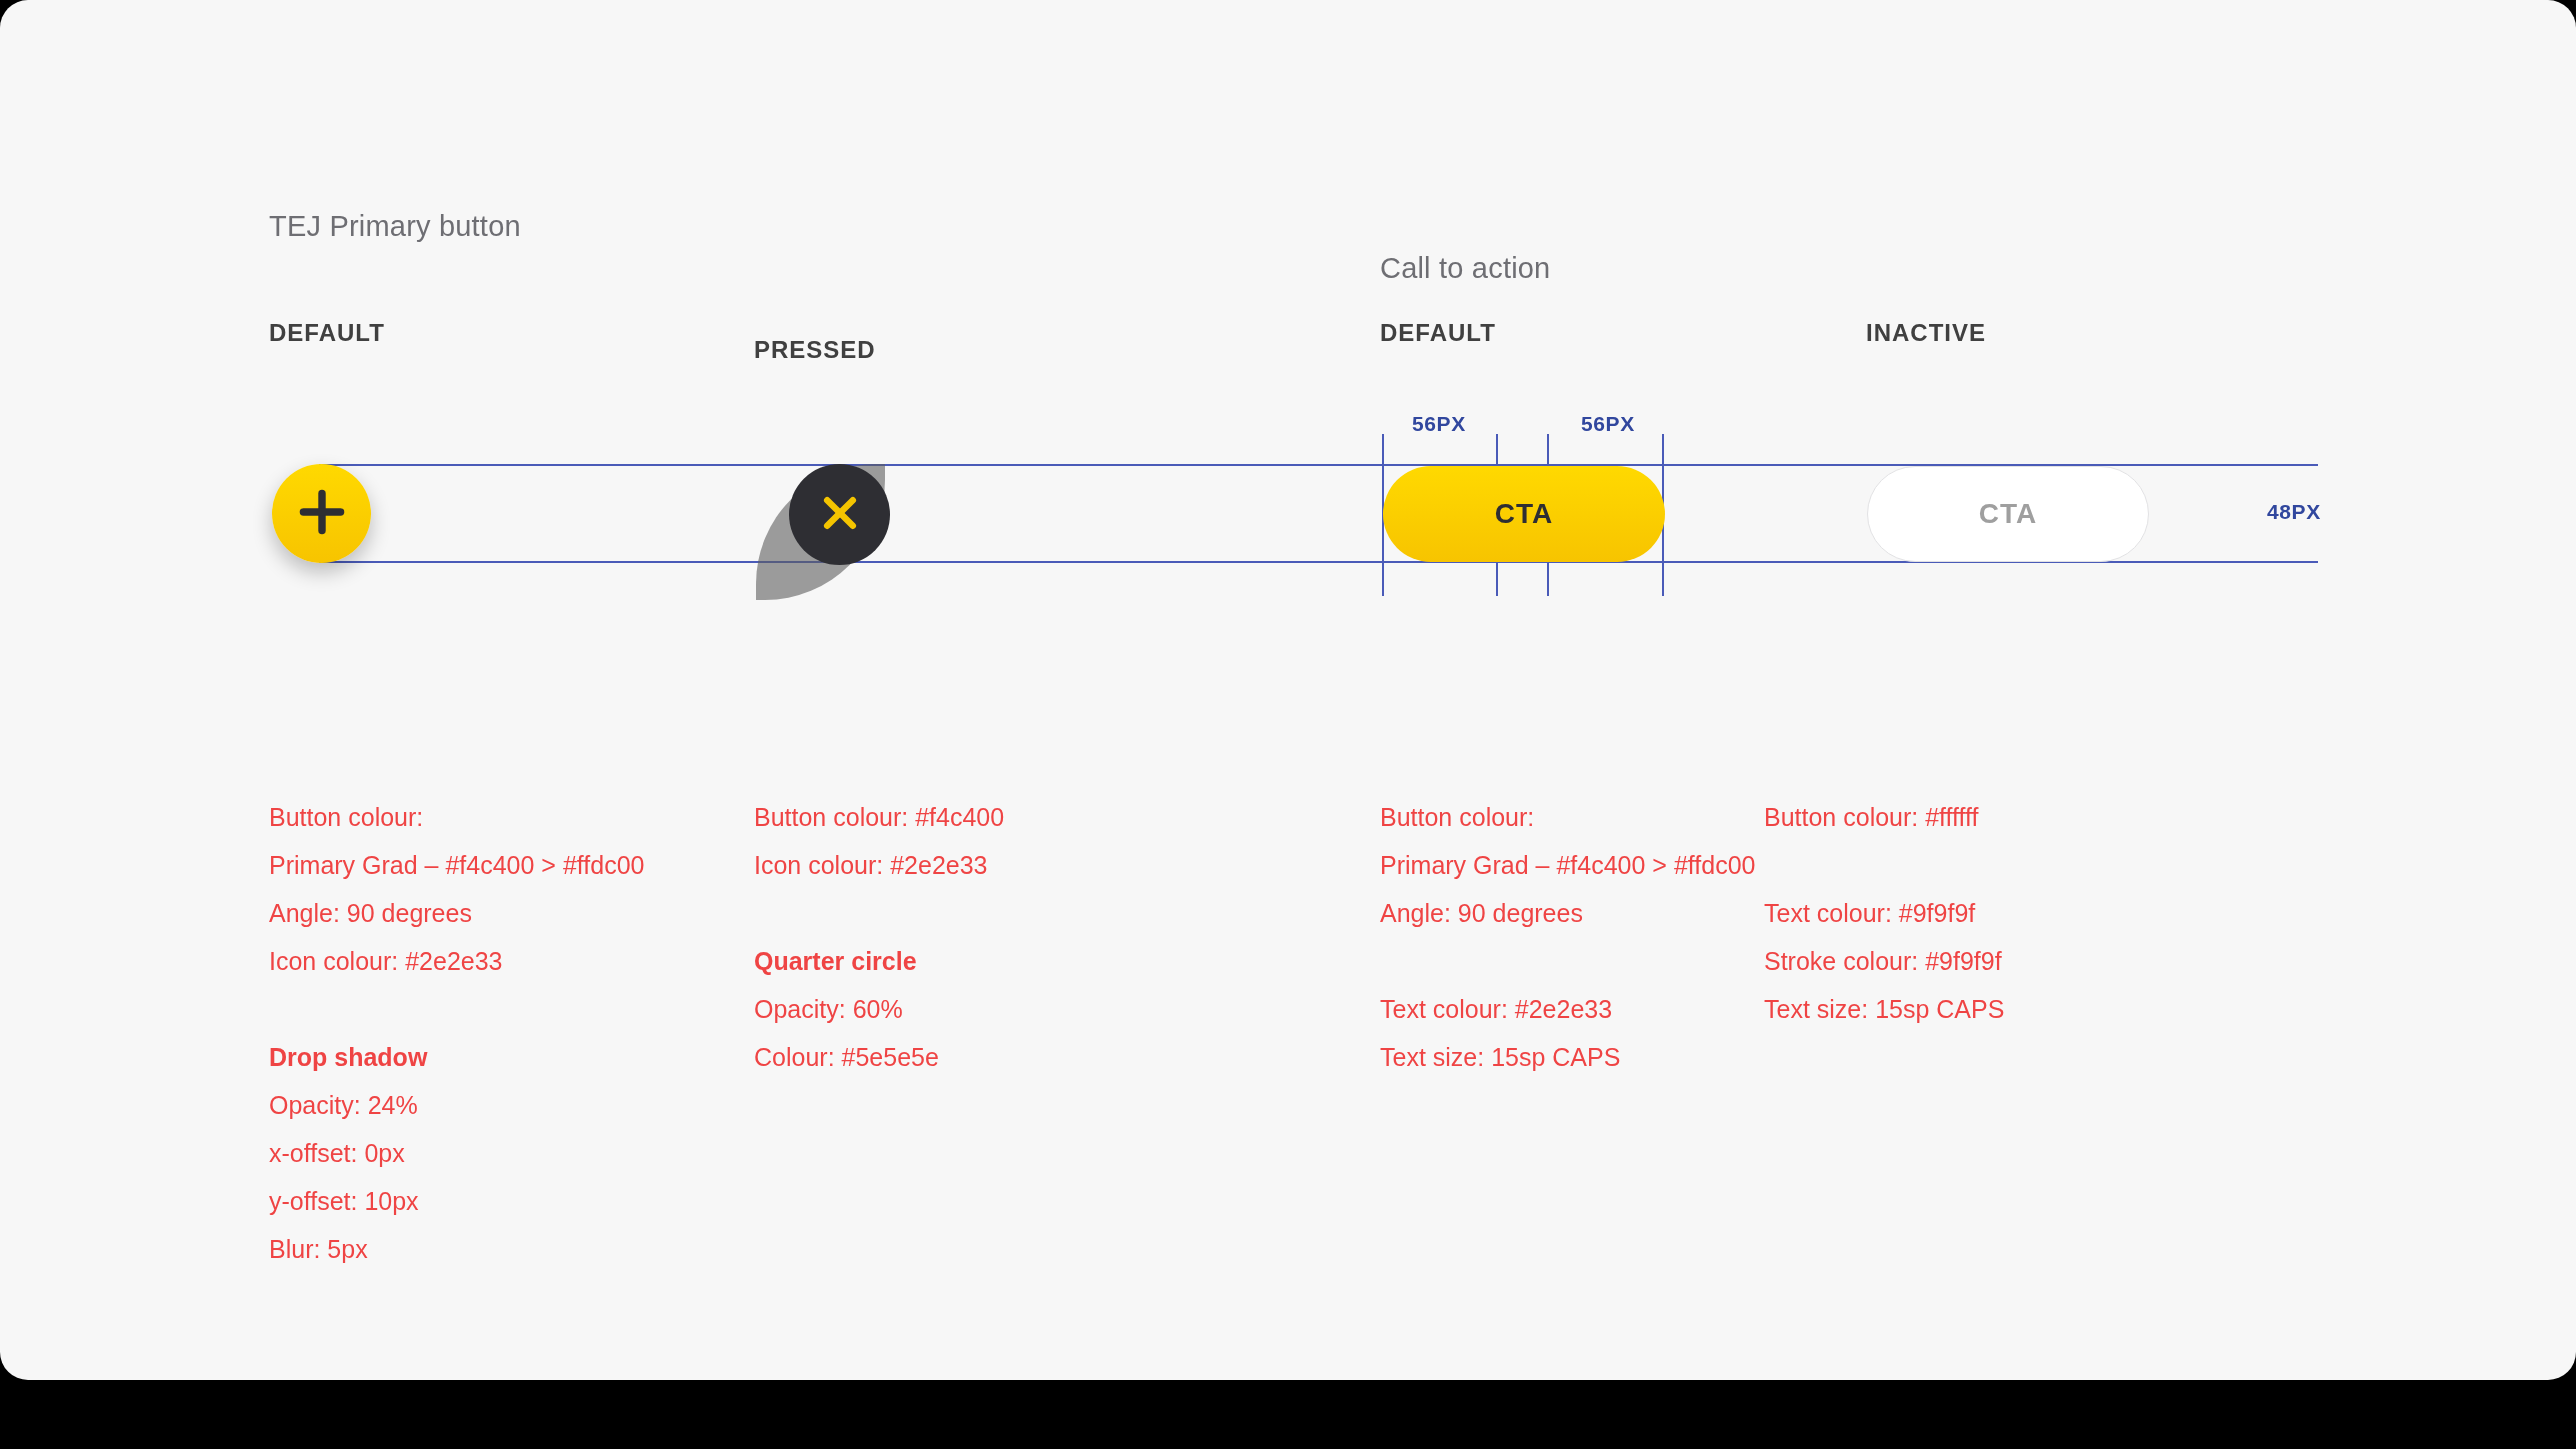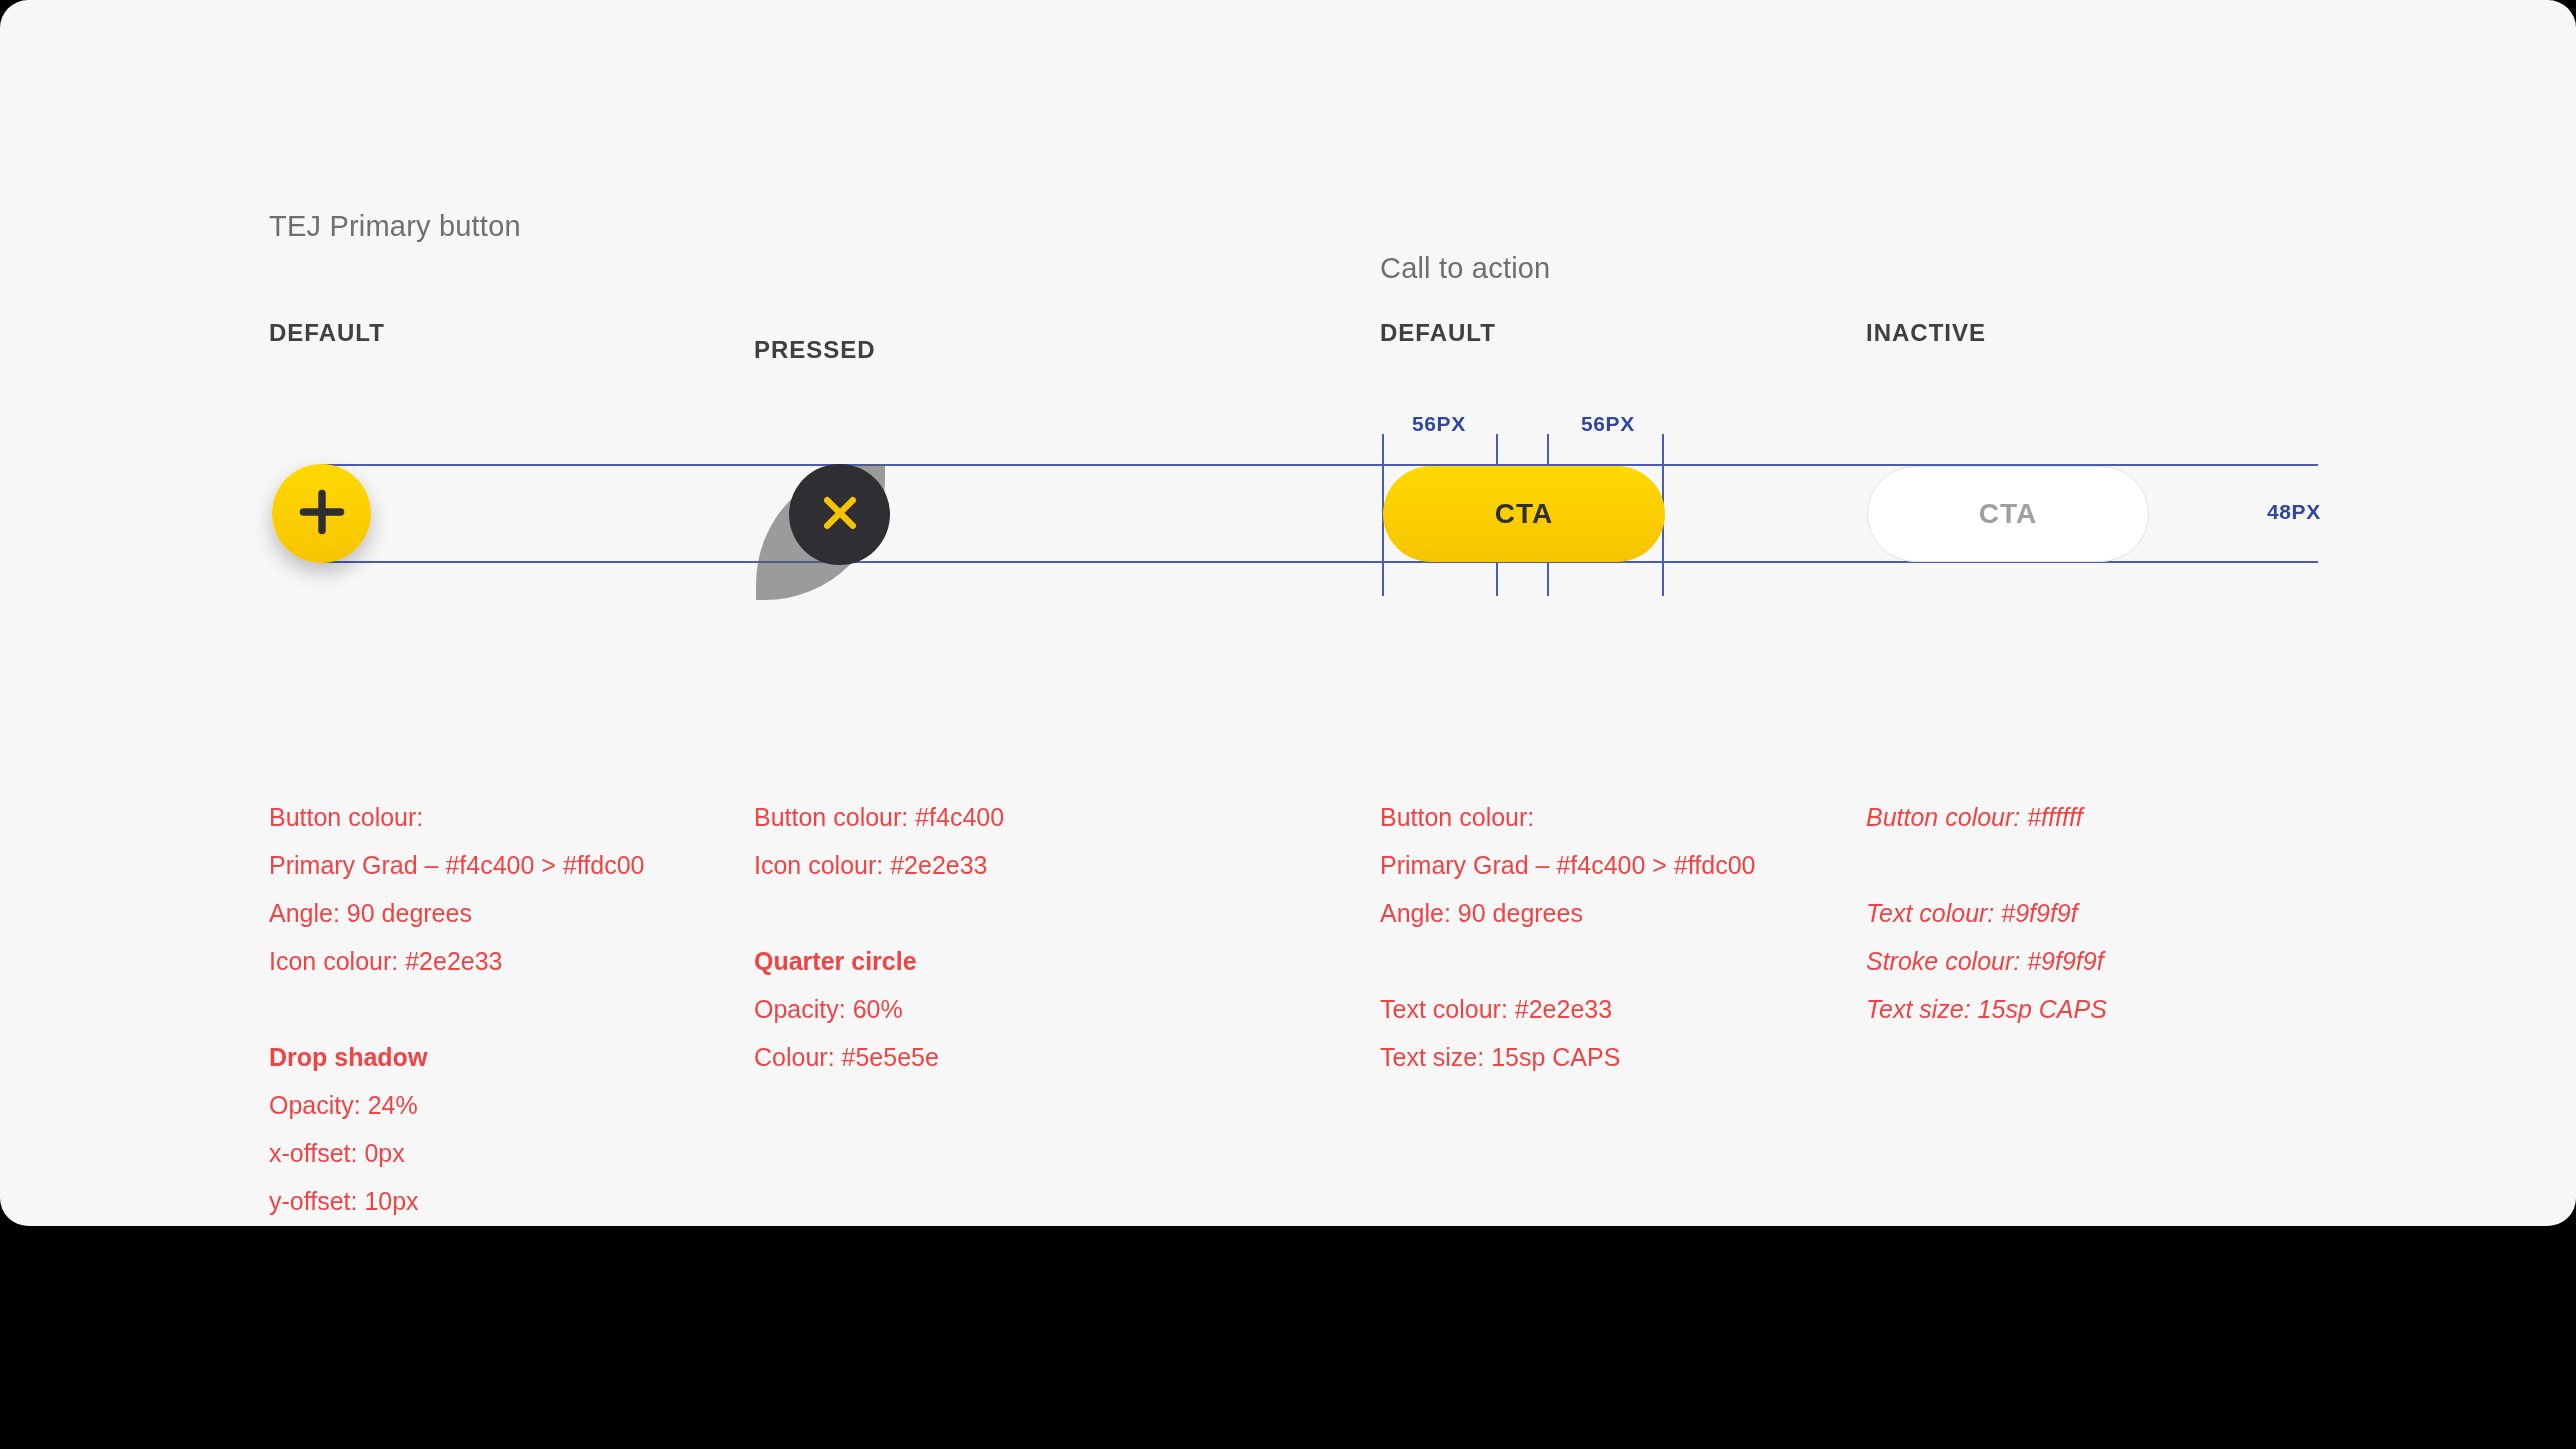--- a/index.html
+++ b/index.html
@@ -5,21 +5,21 @@
   * { box-sizing: border-box; margin: 0; padding: 0; }
   html, body {
     width: 2576px; height: 1450px;
     background: #000000;
     font-family: "Liberation Sans", sans-serif;
     overflow: hidden;
   }
   #canvas {
     position: absolute;
     left: 0; top: 0;
-    width: 2576px; height: 1226px;
+    width: 2576px; height: 1380px;
     background: #f7f7f7;
     border-radius: 28px;
     overflow: hidden;
   }
 
   
   .section-title {
     position: absolute;
     font-size: 29px;
     font-weight: 400;
@@ -193,21 +193,21 @@
       <div class="spec-line">Colour: #5e5e5e</div>
     </div>
   <div class="spec-col" id="spec-col-2" style="left:1380px;">
       <div class="spec-line">Button colour:</div>
       <div class="spec-line">Primary Grad – #f4c400 &gt; #ffdc00</div>
       <div class="spec-line">Angle: 90 degrees</div>
       <div class="spec-line spacer"></div>
       <div class="spec-line">Text colour: #2e2e33</div>
       <div class="spec-line">Text size: 15sp CAPS</div>
     </div>
-  <div class="spec-col" id="spec-col-3" style="left:1866px;font-style:italic;">
+  <div class="spec-col" id="spec-col-3" style="left:1764px;">
       <div class="spec-line">Button colour: #ffffff</div>
       <div class="spec-line spacer"></div>
       <div class="spec-line">Text colour: #9f9f9f</div>
       <div class="spec-line">Stroke colour: #9f9f9f</div>
       <div class="spec-line">Text size: 15sp CAPS</div>
     </div>
 
 </div>
 
 

